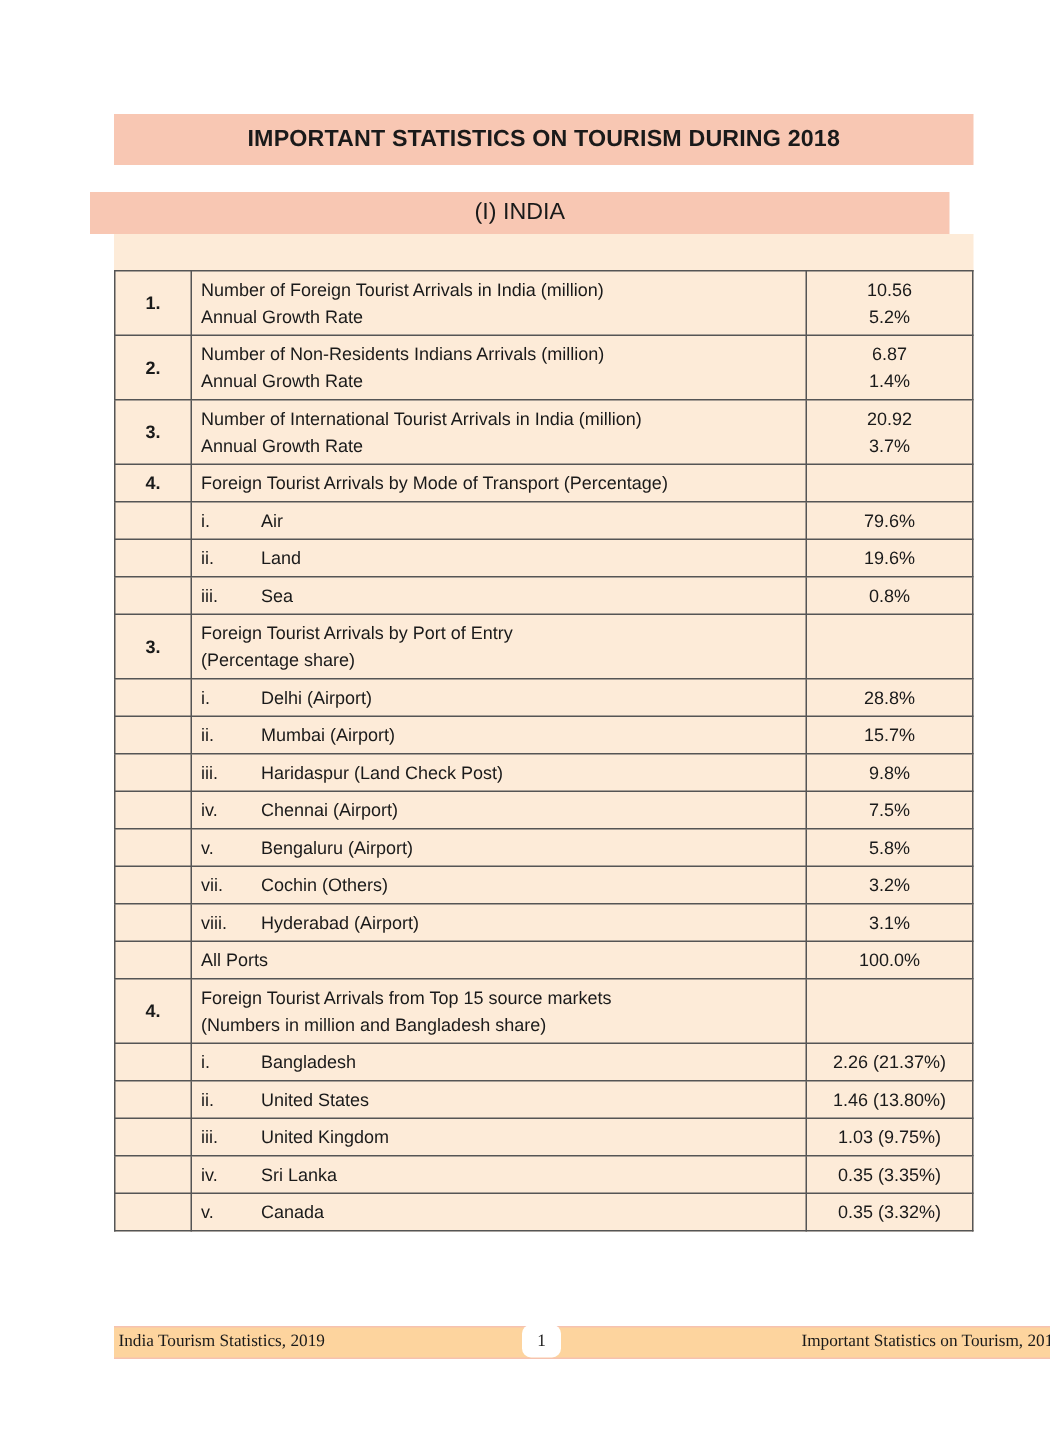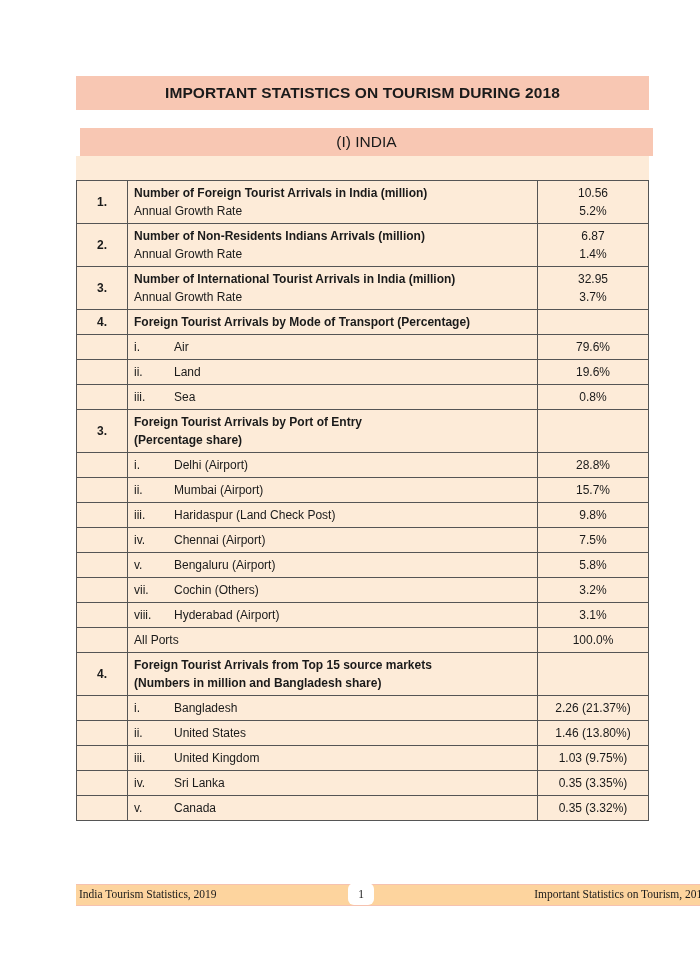--- a/index.html
+++ b/index.html
@@ -3,39 +3,39 @@
 <meta charset="utf-8">
 <style>
   html, body { margin: 0; padding: 0; background: #ffffff; }
   body { width: 700px; height: 960px; position: relative; font-family: "Liberation Sans", sans-serif; color: #1a1a1a; }
   .page-title {
     position: absolute; left: 76px; top: 76px; width: 573px; height: 34px;
     background: #f8c7b3; display: flex; align-items: center; justify-content: center;
     font-weight: bold; font-size: 15.5px; letter-spacing: 0.1px; color: #1a1a1a;
   }
   .section-title {
-    position: absolute; left: 80px; top: 128px; width: 573px; height: 28px;
+    position: absolute; left: 60px; top: 128px; width: 573px; height: 28px;
     background: #f8c7b3; display: flex; align-items: center; justify-content: center;
     font-size: 15.5px; color: #1a1a1a;
   }
   .section-band {
     position: absolute; left: 76px; top: 156px; width: 573px; height: 24px;
     background: #fdebd8;
   }
   table.stats {
     position: absolute; left: 76px; top: 180px; width: 573px;
     border-collapse: collapse; background: #fdebd8; font-size: 12px;
   }
   table.stats td { border: 1px solid #555; padding: 0 6px; vertical-align: middle; }
   td.num { width: 38px; text-align: center; font-weight: bold; }
   td.val { width: 98px; text-align: center; }
   tr.single td { height: 24px; }
   tr.double td { height: 42px; }
   td.desc .line { line-height: 18px; }
-  td.desc .bold { font-weight: bold; }
+  td.desc .bold { font-weight: normal; }
   td.desc .sub { display: flex; }
   td.desc .roman { width: 40px; display: inline-block; }
   td.val .line { line-height: 18px; }
   .footer {
     position: absolute; left: 76px; top: 884px; width: 635px; height: 20px;
     background: #fdd49e; border-top: 1px solid #f6c2b0; border-bottom: 1px solid #f6c2b0;
     font-family: "Liberation Serif", serif; font-size: 11.5px;
   }
   .footer .left { position: absolute; left: 3px; top: 3px; }
   .footer .right { position: absolute; right: 3px; top: 3px; }
@@ -75,21 +75,21 @@
         <div class="line">1.4%</div>
       </td>
     </tr>
     <tr class="double">
       <td class="num">3.</td>
       <td class="desc">
         <div class="line bold">Number of International Tourist Arrivals in India (million)</div>
         <div class="line">Annual Growth Rate</div>
       </td>
       <td class="val">
-        <div class="line">32.95</div>
+        <div class="line">20.92</div>
         <div class="line">3.7%</div>
       </td>
     </tr>
     <tr class="single">
       <td class="num">4.</td>
       <td class="desc">
           <div class="line bold">Foreign Tourist Arrivals by Mode of Transport (Percentage)</div>
         </td>
       <td class="val"></td>
     </tr>

